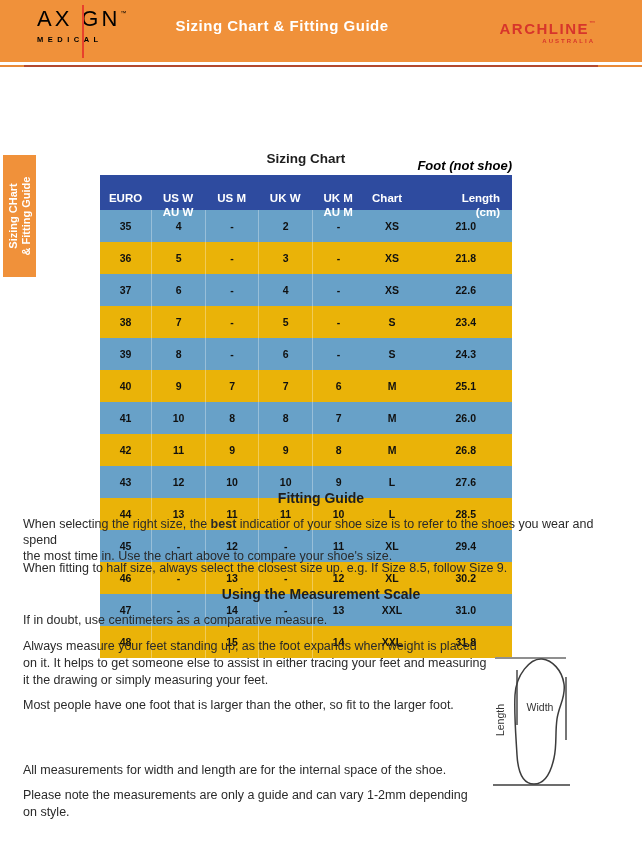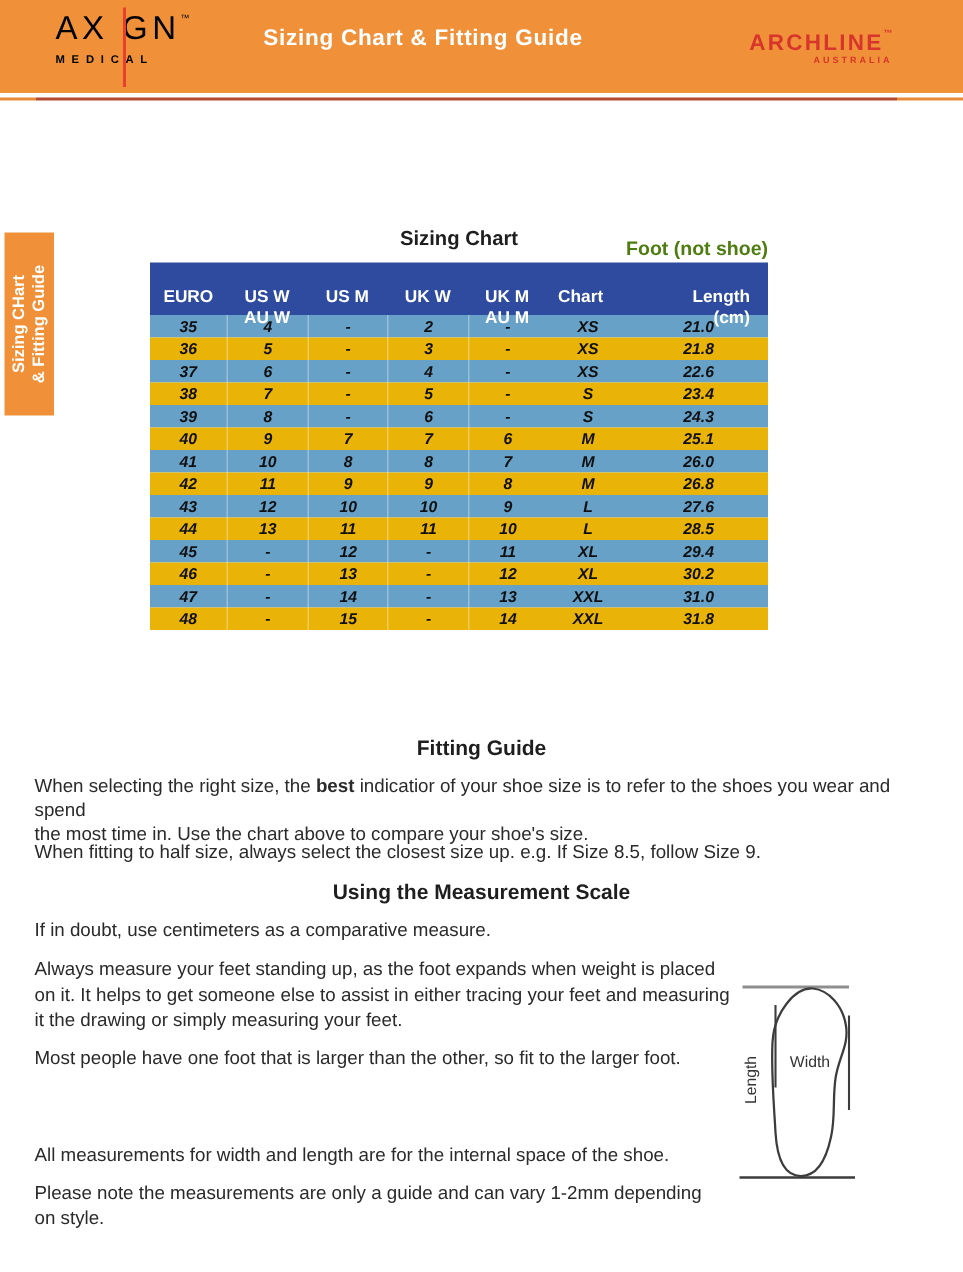--- a/index.html
+++ b/index.html
@@ -23,28 +23,28 @@
     background:linear-gradient(to right, #E98A38 0 24px, #B34A2F 24px 598px, #E98A38 598px 100%); }
 
   
   .side-tab { position:absolute; left:3px; top:155px; width:33px; height:122px; background:#F0913A; }
   .side-tab-inner { position:absolute; left:50%; top:50%; width:122px; height:34px;
     transform:translate(-50%,-50%) rotate(-90deg); display:flex; flex-direction:column; justify-content:center;
     text-align:center; color:#fff; font-weight:bold; font-size:11px; line-height:13px; }
 
   
   .chart-title { position:absolute; top:151px; left:100px; width:412px; text-align:center; font-size:13.5px; font-weight:bold; color:#1e1e1e; }
-  .foot-note { position:absolute; top:158px; right:130px; font-size:13px; font-weight:bold; color:#4d7c0f; }
+  .foot-note { position:absolute; top:158px; right:130px; font-size:13px; font-weight:bold; color:#000000;font-style:italic; }
   .size-table { position:absolute; left:100px; top:175px; width:412px; font-weight:bold; }
   .thead, .tr { display:grid; grid-template-columns:12.4% 13.1% 12.9% 13.1% 12.6% 13.6% 22.3%; }
   .thead { background:#2E4B9F; color:#fff; height:35px; font-size:11.5px; line-height:14px; }
   .th { display:flex; flex-direction:column; align-items:center; padding-top:16px; }
   .th.c5 { align-items:flex-start; padding-left:8px; }
   .th.c6 { align-items:flex-end; padding-right:12px; text-align:right; }
-  .tr { height:15px; font-size:10.5px; color:#101010;font-style:italic; }
+  .tr { height:32px; font-size:10.5px; color:#101010; }
   .td { display:flex; align-items:center; justify-content:center; }
   .td.c6 { justify-content:flex-end; padding-right:36px; }
   .td.c1, .td.c2, .td.c3, .td.c4 { border-left:1px solid rgba(255,255,255,0.32); }
   .row-a { background:#68A1C8; }
   .row-b { background:#eab308; }
 
   
   .h-center { position:absolute; left:0; width:642px; text-align:center; font-size:14px; font-weight:bold; color:#1e1e1e; }
   .para { position:absolute; left:23px; font-size:12.5px; line-height:16px; color:#2a2a2a; white-space:pre-line; max-width:600px; }
   .para b { font-weight:bold;text-align:right; }

